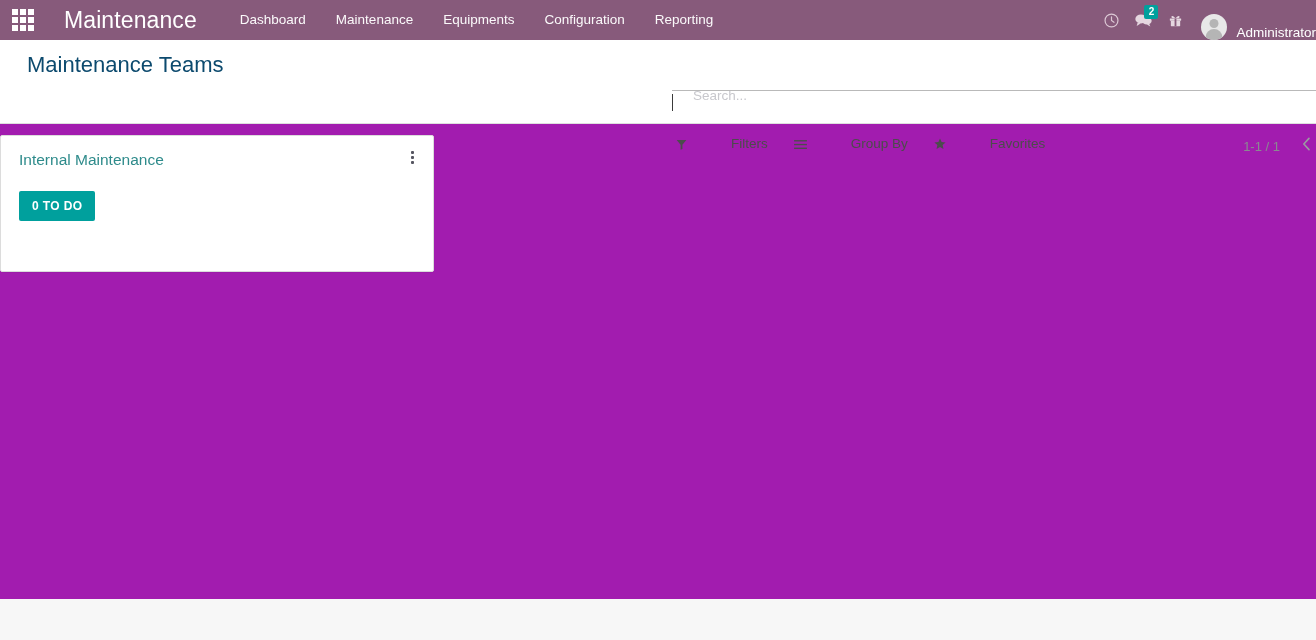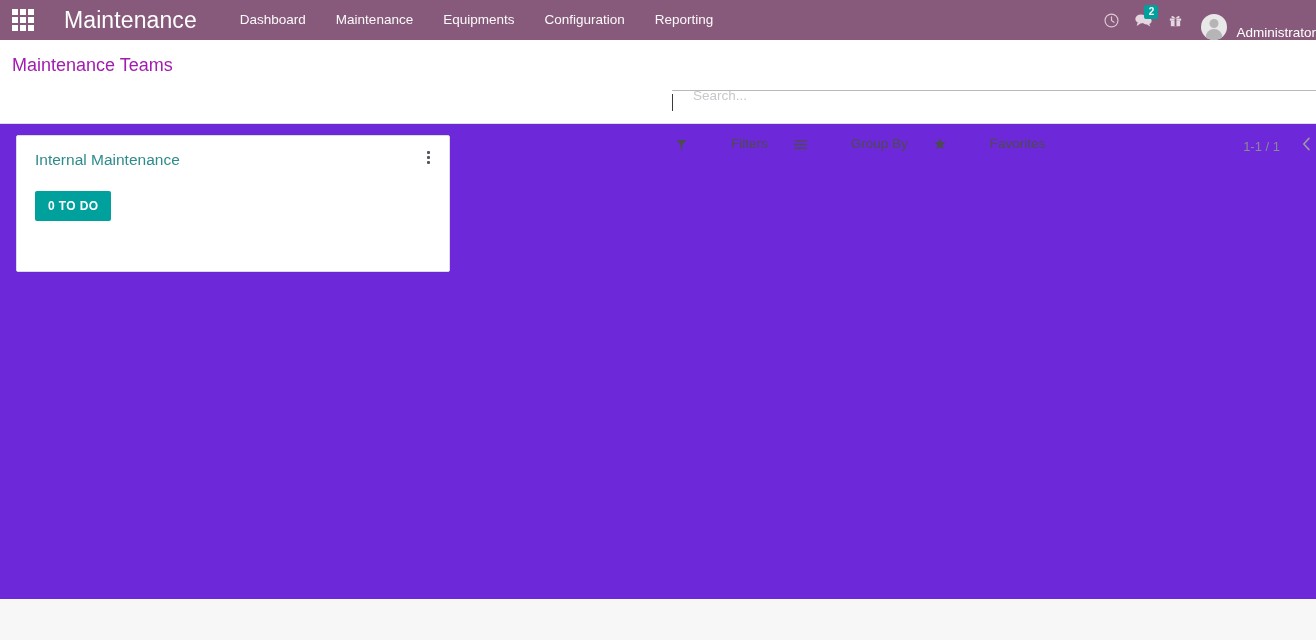--- a/index.html
+++ b/index.html
@@ -156,23 +156,23 @@
   }
 
   .cp-row-top {
     display: flex;
     align-items: flex-start;
     padding: 14px 0 0 0;
     height: 44px;
   }
 
   .breadcrumb {
-    font-size: 18px;
-    color: #a21caf;
-    padding-left: 12px;
+    font-size: 22px;
+    color: #0c4a6e;
+    padding-left: 27px;
     font-weight: 400;
     line-height: 22px;
   }
 
   .search-wrap {
     position: absolute;
     left: 672px;
     right: 0;
     top: 50px;
     height: 1px;
@@ -252,23 +252,23 @@
   .pager-count { margin-right: 16px; white-space: nowrap; }
   .pager-btn {
     width: 20px; height: 20px;
     display: flex; align-items: center; justify-content: center;
     cursor: pointer;
     color: #9b9ba1;
   }
 
   
   .content {
-    background: #6d28d9;
+    background: #a21caf;
     height: calc(640px - 40px - 125px);
-    padding: 11px 0 0 16px;
+    padding: 11px 0 0 0;
   }
 
   .kanban-card {
     width: 434px;
     min-height: 137px;
     background: #ffffff;
     border: 1px solid #dcdcdc;
     border-radius: 2px;
     position: relative;
     padding: 14px 16px 16px 18px;

